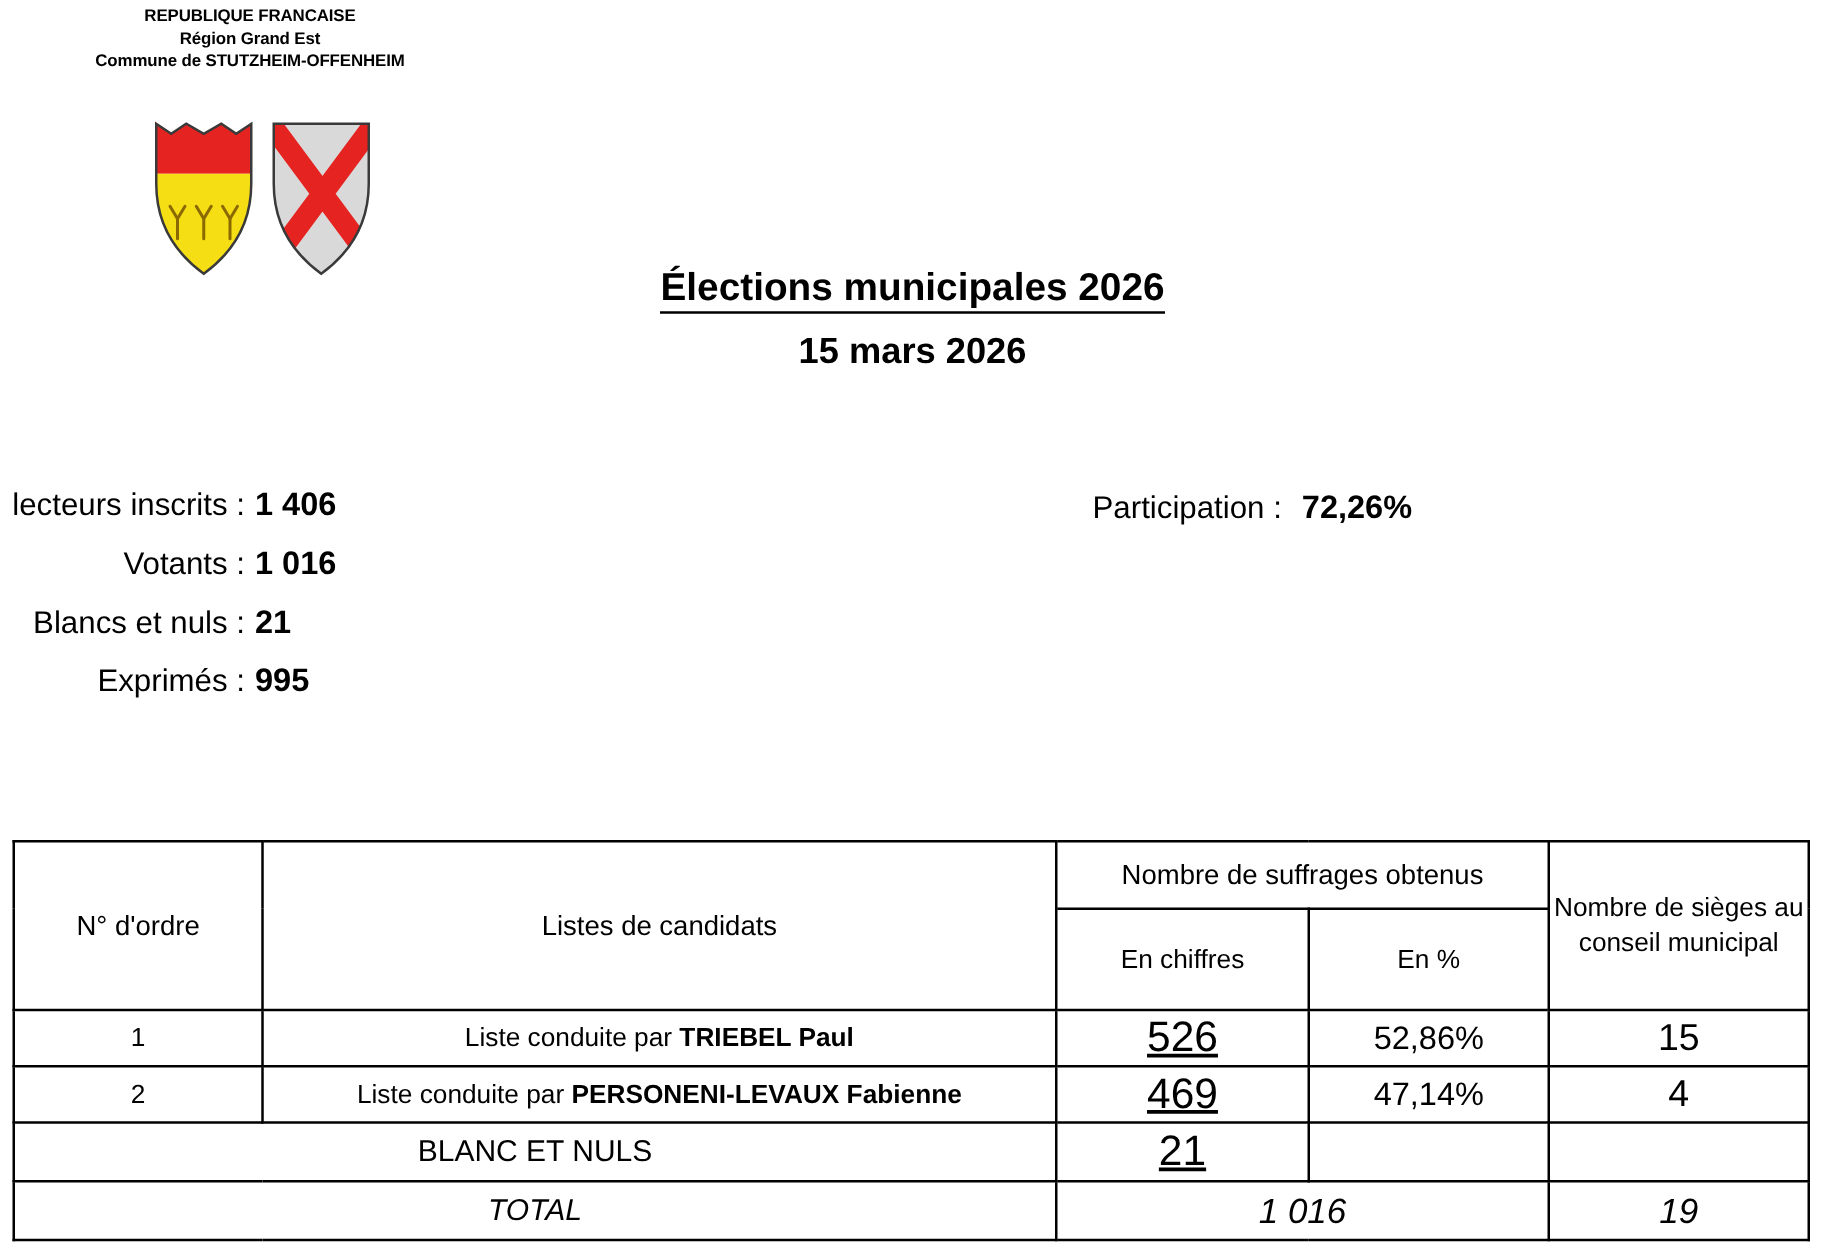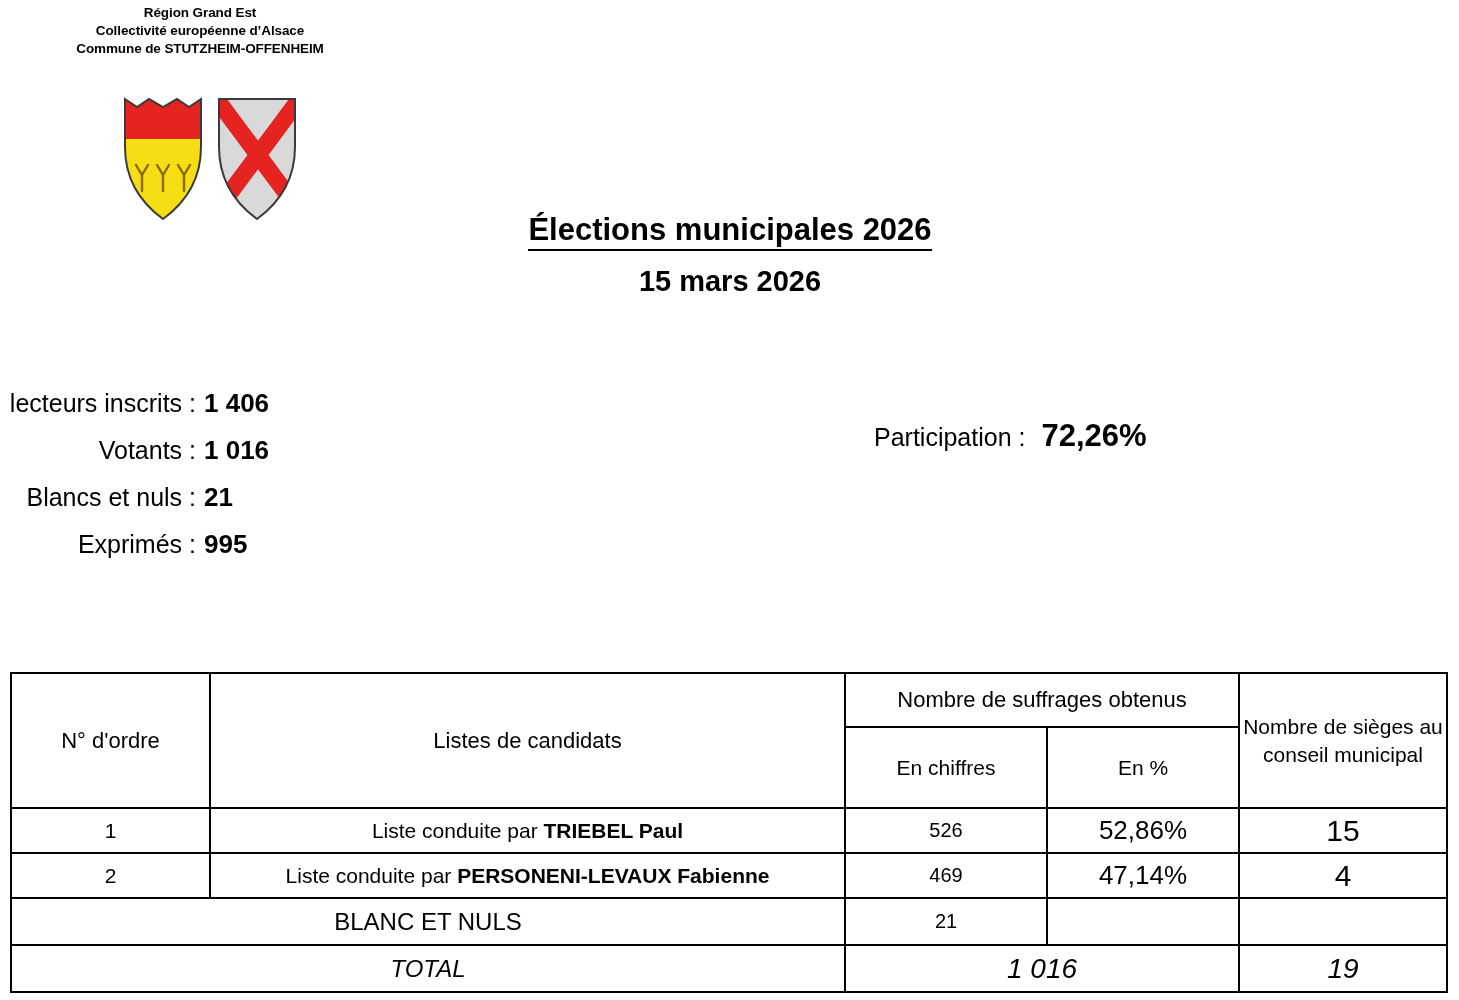--- a/index.html
+++ b/index.html
@@ -94,21 +94,21 @@
 
   #participation-block {
     position: absolute;
     left: 874px;
     top: 390px;
     display: flex;
     align-items: baseline;
     white-space: nowrap;
   }
   #participation-block .stat-label { font-size: 25px; }
-  #participation-block .stat-value { font-size: 31px; width: auto; padding-left: 8px; margin-top: 28px; }
+  #participation-block .stat-value { font-size: 26px; width: auto; padding-left: 8px; }
 
   
   #results-table {
     position: absolute;
     left: 10px;
     top: 672px;
     width: 1438px;
     border-collapse: collapse;
     table-layout: fixed;
     font-size: 21px;
@@ -133,37 +133,37 @@
 
   .hdr-num, .hdr-list { font-size: 22px; }
   .hdr-group { font-size: 22px; border-radius: 10px; }
   .hdr-sub   { font-size: 21px; }
   .hdr-seats { font-size: 21px; line-height: 1.32; }
 
   .data-row { height: 45px; }
   .cell-order { font-size: 21px; }
   .cell-list  { font-size: 21px; }
   .cell-list b { font-weight: bold; }
-  .cell-num   { font-size: 20px; font-weight: bold; }
+  .cell-num   { font-size: 34px; font-weight: bold; text-decoration: underline; }
   .cell-pct   { font-size: 26px; font-weight: bold; }
   .cell-seats { font-size: 30px; font-weight: bold; }
 
   .row-blank { height: 47px; }
   .blank-label { font-size: 24px; font-weight: normal; }
   .row-total { height: 47px; font-style: italic; }
   .total-label { font-size: 24px; font-weight: bold; }
   .total-num { font-size: 28px; font-weight: bold; }
   .total-seats { font-size: 28px; font-weight: bold; }
 </style>
 </head>
 <body>
 
 <div id="letterhead">
+  <div class="lh-line">REPUBLIQUE FRANCAISE</div>
   <div class="lh-line">Région Grand Est</div>
-  <div class="lh-line">Collectivité européenne d’Alsace</div>
   <div class="lh-line">Commune de STUTZHEIM-OFFENHEIM</div>
 </div>
 
 <div id="coat-of-arms">
   <svg width="184" height="145" viewBox="0 0 184 145" xmlns="http://www.w3.org/2000/svg">
 
     <g>
       <defs>
         <clipPath id="clipLeft">
           <path d="M6,4 L6,52 C6,86 22,108 44,124 C66,108 82,86 82,52 L82,4

